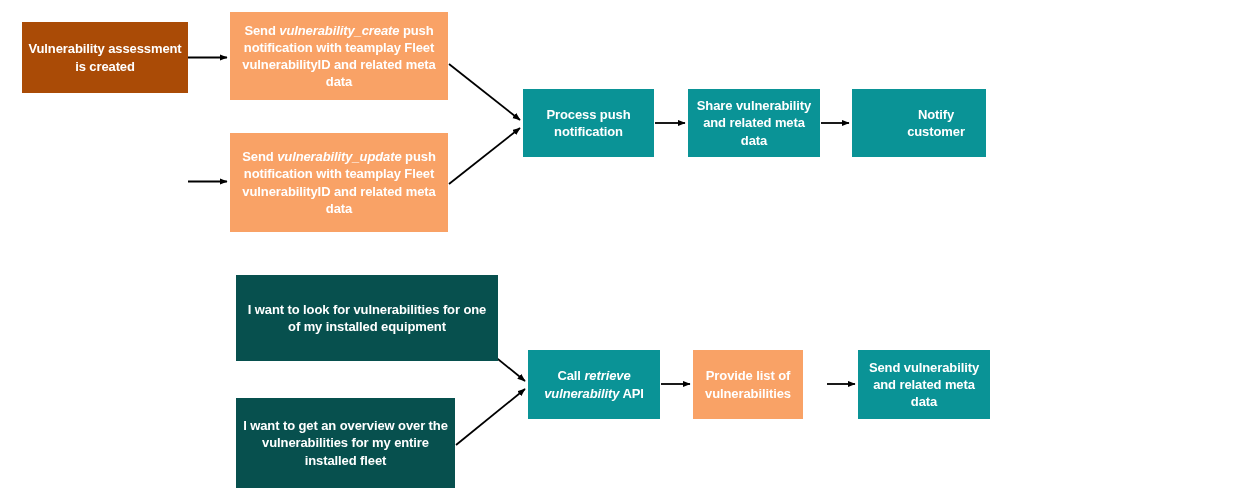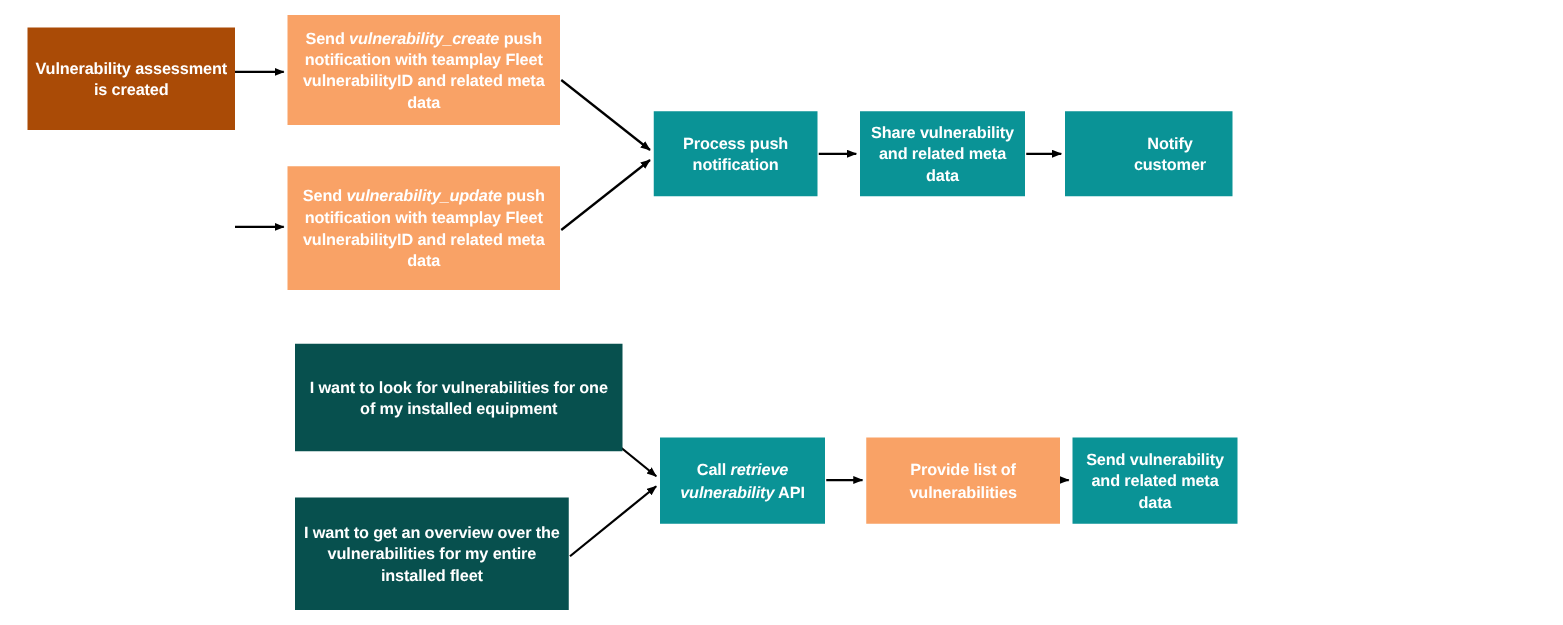--- a/index.html
+++ b/index.html
@@ -74,21 +74,21 @@
     <line x1="655" y1="123" x2="685" y2="123" stroke="#000000" stroke-width="1.8" marker-end="url(#ah)"></line>
     <line x1="821" y1="123" x2="849" y2="123" stroke="#000000" stroke-width="1.8" marker-end="url(#ah)"></line>
 
     <line x1="456" y1="325" x2="525" y2="381" stroke="#000000" stroke-width="1.8" marker-end="url(#ah)"></line>
     <line x1="456" y1="445" x2="525" y2="389" stroke="#000000" stroke-width="1.8" marker-end="url(#ah)"></line>
 
     <line x1="661" y1="384" x2="690" y2="384" stroke="#000000" stroke-width="1.8" marker-end="url(#ah)"></line>
     <line x1="827" y1="384" x2="855" y2="384" stroke="#000000" stroke-width="1.8" marker-end="url(#ah)"></line>
   </svg>
 
-  <div class="node fill-brown" style="left:22px; top:22px; width:166px; height:82px;">
+  <div class="node fill-brown" style="left:22px; top:22px; width:166px; height:71px;">
     <span class="txt">Vulnerability assessment is created</span>
   </div>
 
 
   <div class="node fill-orange" style="left:230px; top:12px; width:218px; height:88px;">
     <span class="txt"><span>Send </span><em>vulnerability_create</em><span> push notification with teamplay Fleet vulnerabilityID and related meta data</span></span>
   </div>
 
   <div class="node fill-orange" style="left:230px; top:133px; width:218px; height:99px;">
     <span class="txt"><span>Send </span><em>vulnerability_update</em><span> push notification with teamplay Fleet vulnerabilityID and related meta data</span></span>
@@ -111,21 +111,21 @@
   </div>
 
   <div class="node fill-darkteal" style="left:236px; top:398px; width:219px; height:90px;">
     <span class="txt">I want to get an overview over the vulnerabilities for my entire installed fleet</span>
   </div>
 
   <div class="node fill-teal" style="left:528px; top:350px; width:132px; height:69px;">
     <span class="txt"><span>Call </span><em>retrieve vulnerability</em><span> API</span></span>
   </div>
 
-  <div class="node fill-orange" style="left:693px; top:350px; width:155px; height:69px;">
+  <div class="node fill-orange" style="left:693px; top:350px; width:110px; height:69px;">
     <span class="txt">Provide list of vulnerabilities</span>
   </div>
 
   <div class="node fill-teal" style="left:858px; top:350px; width:132px; height:69px;">
     <span class="txt">Send vulnerability and related meta data</span>
   </div>
 
 </div>
 
 </body></html>

